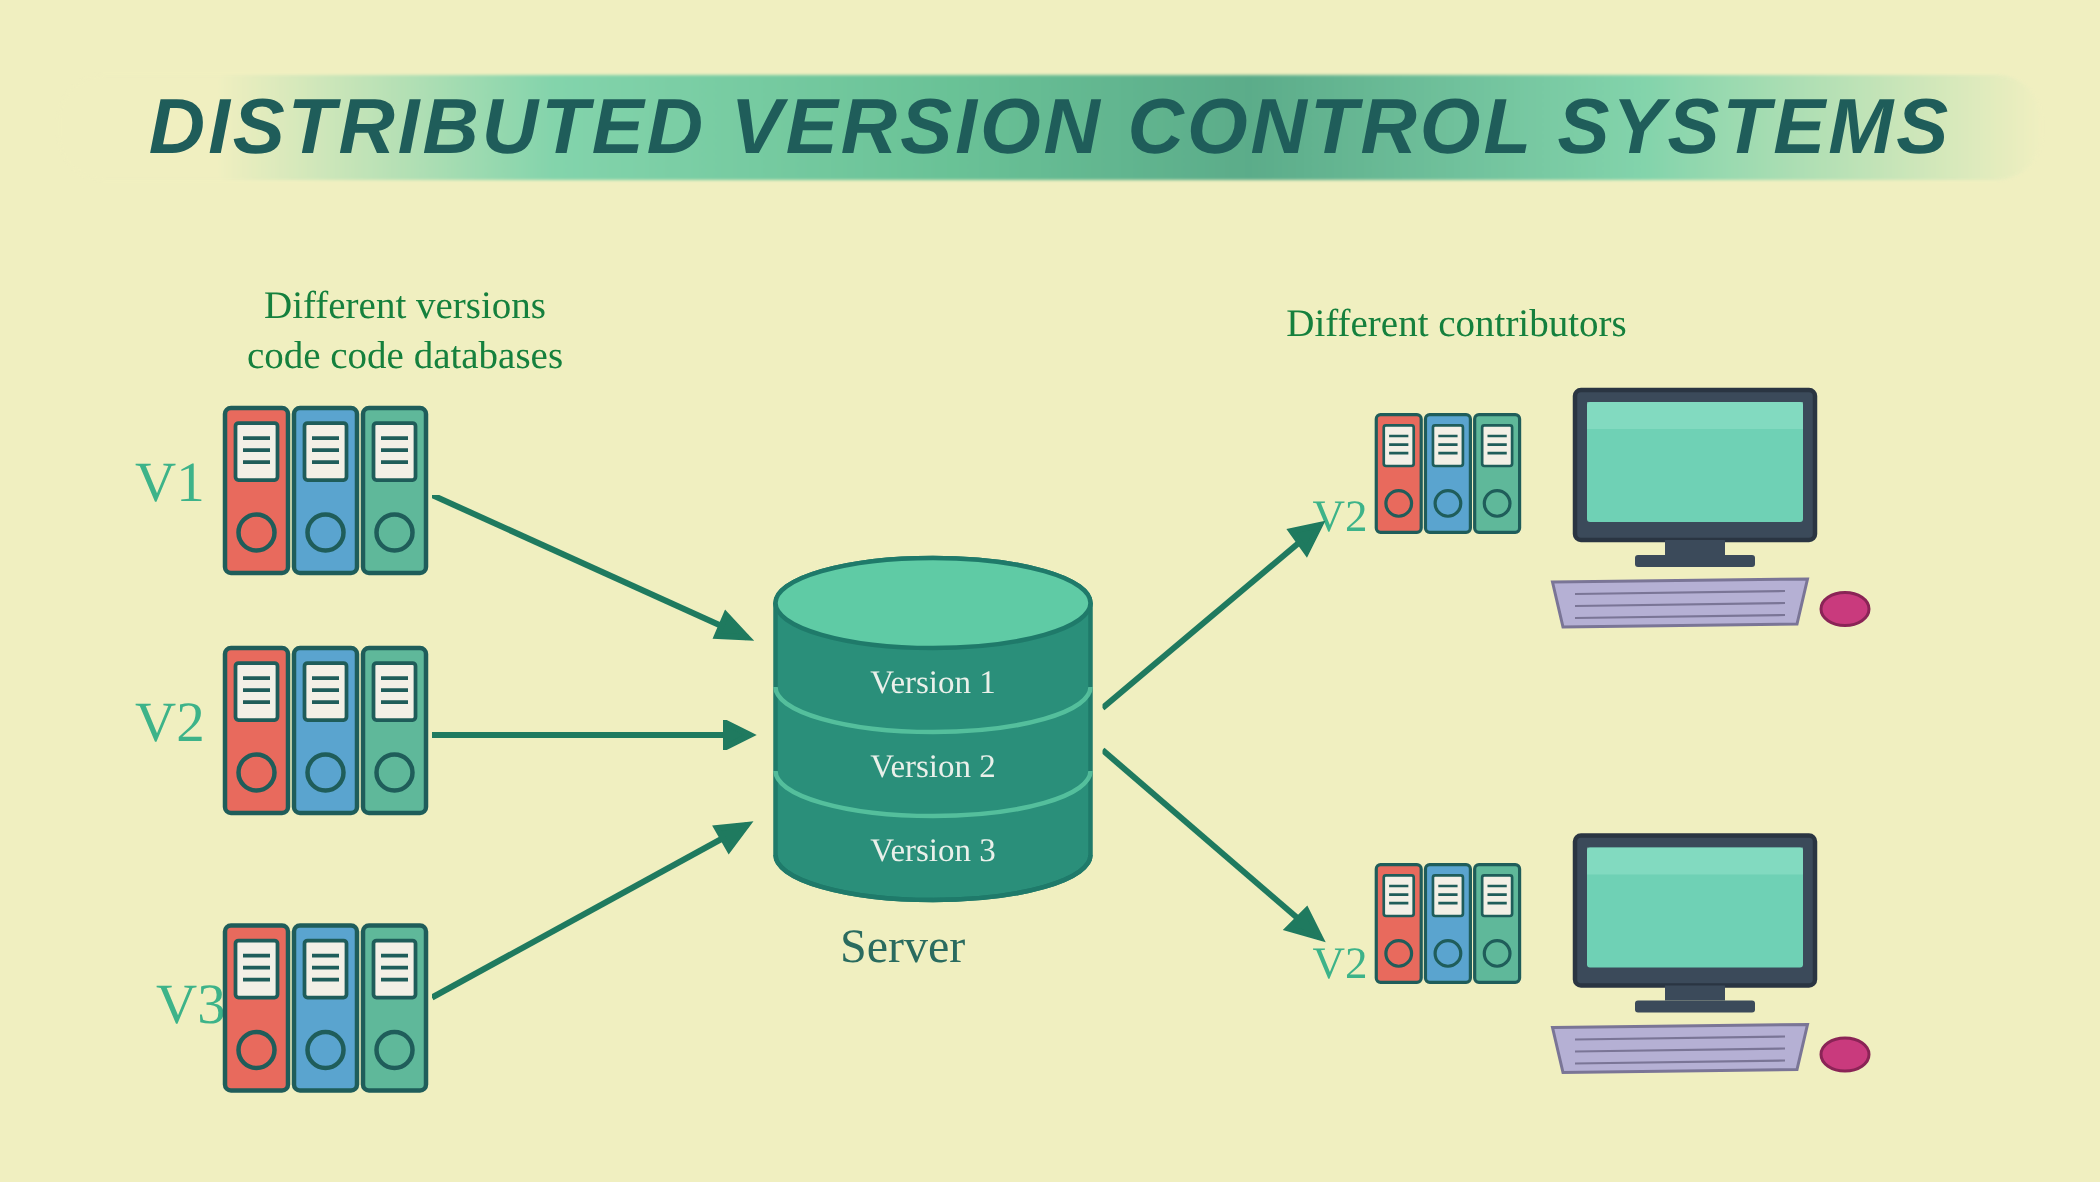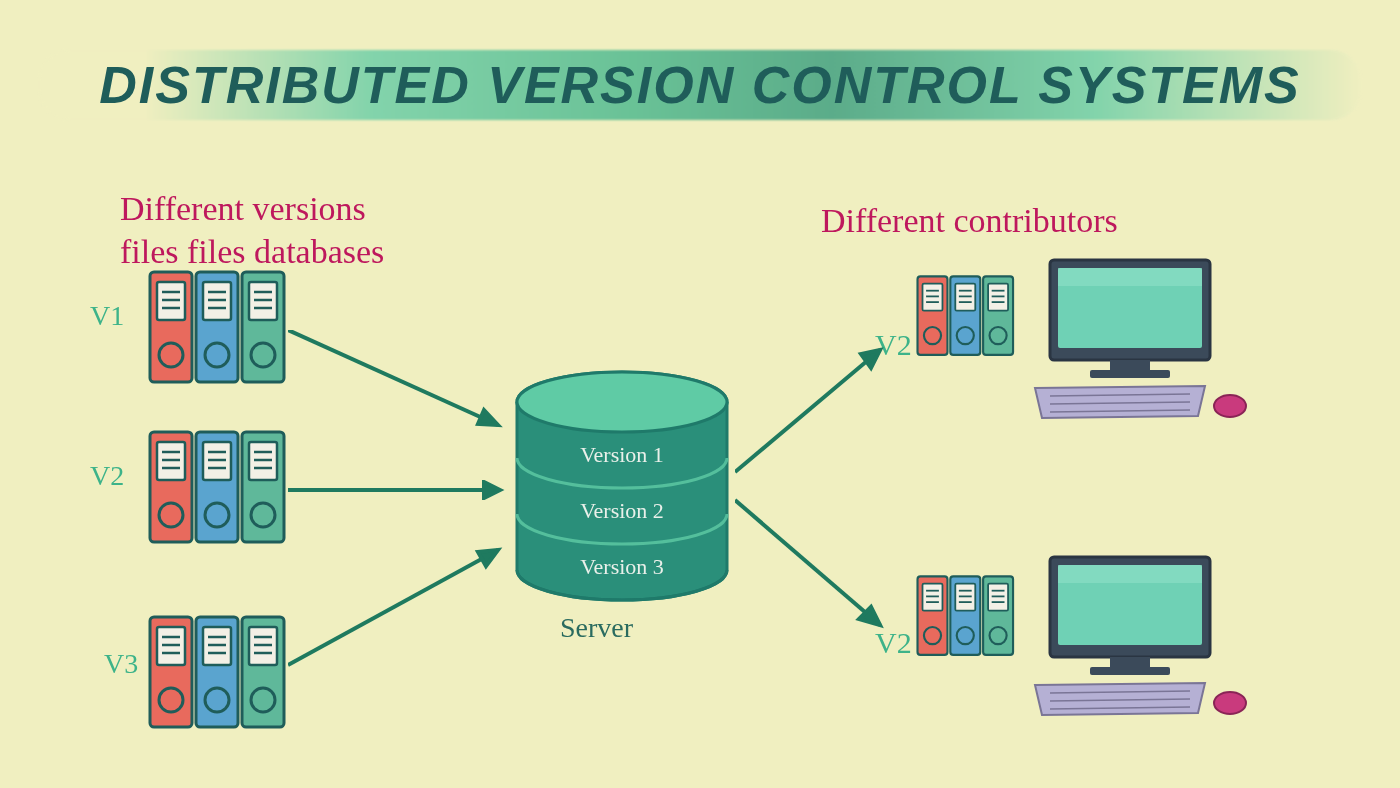--- a/index.html
+++ b/index.html
@@ -37,39 +37,40 @@
     font-style: italic;
     letter-spacing: 2px;
     color: #1f5d5a;
     text-transform: uppercase;
     white-space: nowrap;
     padding: 0 30px;
   }
   .subtitle {
     position: absolute;
     font-family: Georgia, serif;
-    color: #be185d;
-    font-size: 34px;
+    color: #15803d;
+    font-size: 26px;
+    text-align: center;
     line-height: 1.25;
   }
   .subtitle-left { top: 188px; left: 120px; width: 300px; }
   .subtitle-right { top: 200px; left: 821px; width: 300px; }
   .version-label {
     position: absolute;
     font-family: Georgia, serif;
     color: #3db389;
-    font-size: 28px;
+    font-size: 38px;
   }
   .server-label {
     position: absolute;
     top: 612px;
     left: 560px;
     font-family: Georgia, serif;
     color: #2a6b5f;
-    font-size: 28px;
+    font-size: 32px;
   }
   .binders { position: absolute; }
   .computer { position: absolute; }
   .db { position: absolute; left: 510px; top: 370px; }
   .db-text {
     font-family: Georgia, serif;
     fill: #eaf0ea;
     font-size: 22px;
     text-anchor: middle;
   }
@@ -79,21 +80,21 @@
 </head>
 <body>
 
 <div class="title-wrap">
   <div class="paint-stroke"></div>
   <div class="title">DISTRIBUTED VERSION CONTROL SYSTEMS</div>
 </div>
 
 <div class="subtitle subtitle-left">
   <span>Different versions</span><br>
-  <span>files files databases</span>
+  <span>code code databases</span>
 </div>
 <div class="subtitle subtitle-right">Different contributors</div>
 
 <div class="version-label" style="top:300px;left:90px">V1</div>
 <div class="version-label" style="top:460px;left:90px">V2</div>
 <div class="version-label" style="top:648px;left:104px">V3</div>
 
 <div class="version-label" style="top:328px;left:875px;font-size:30px">V2</div>
 <div class="version-label" style="top:626px;left:875px;font-size:30px">V2</div>
 

